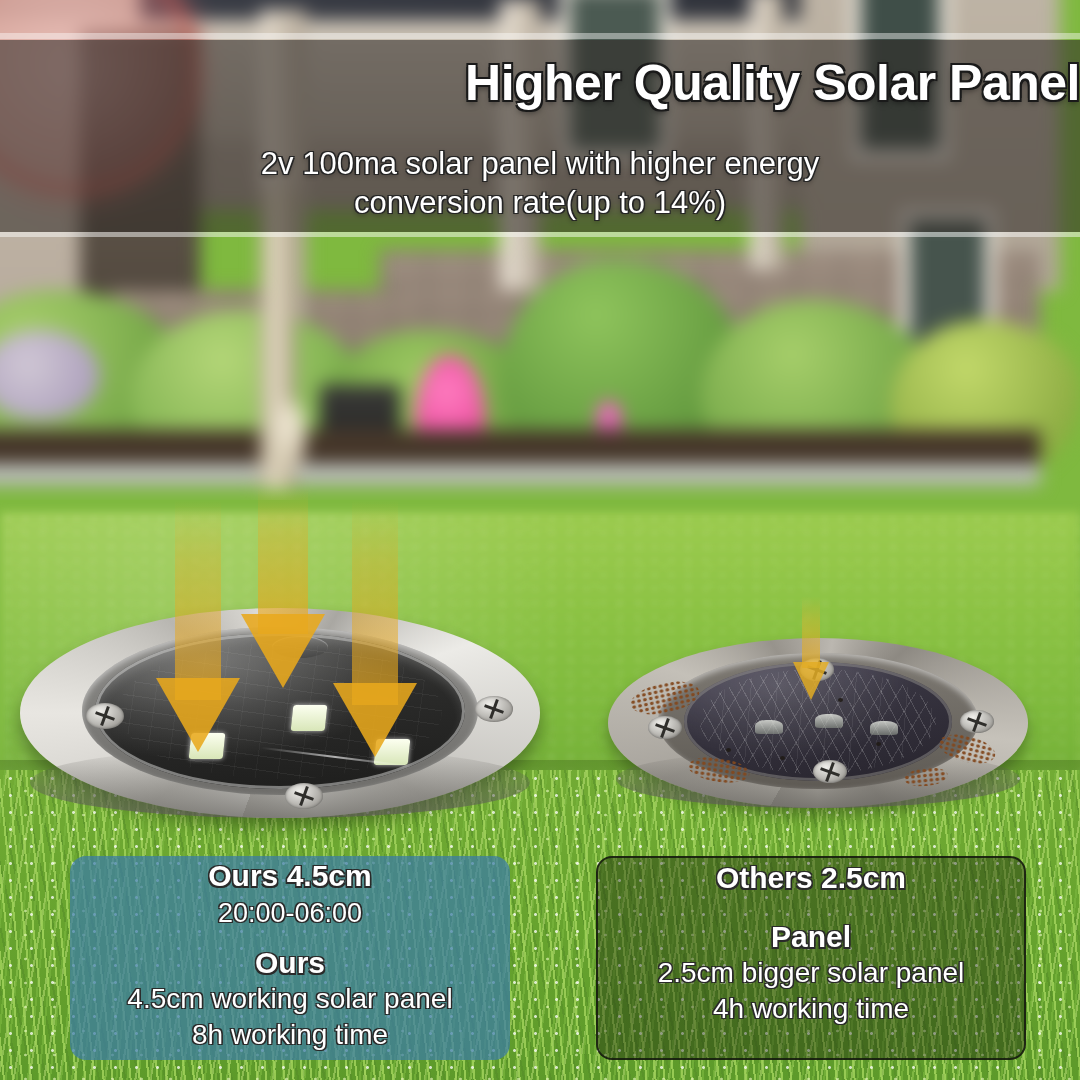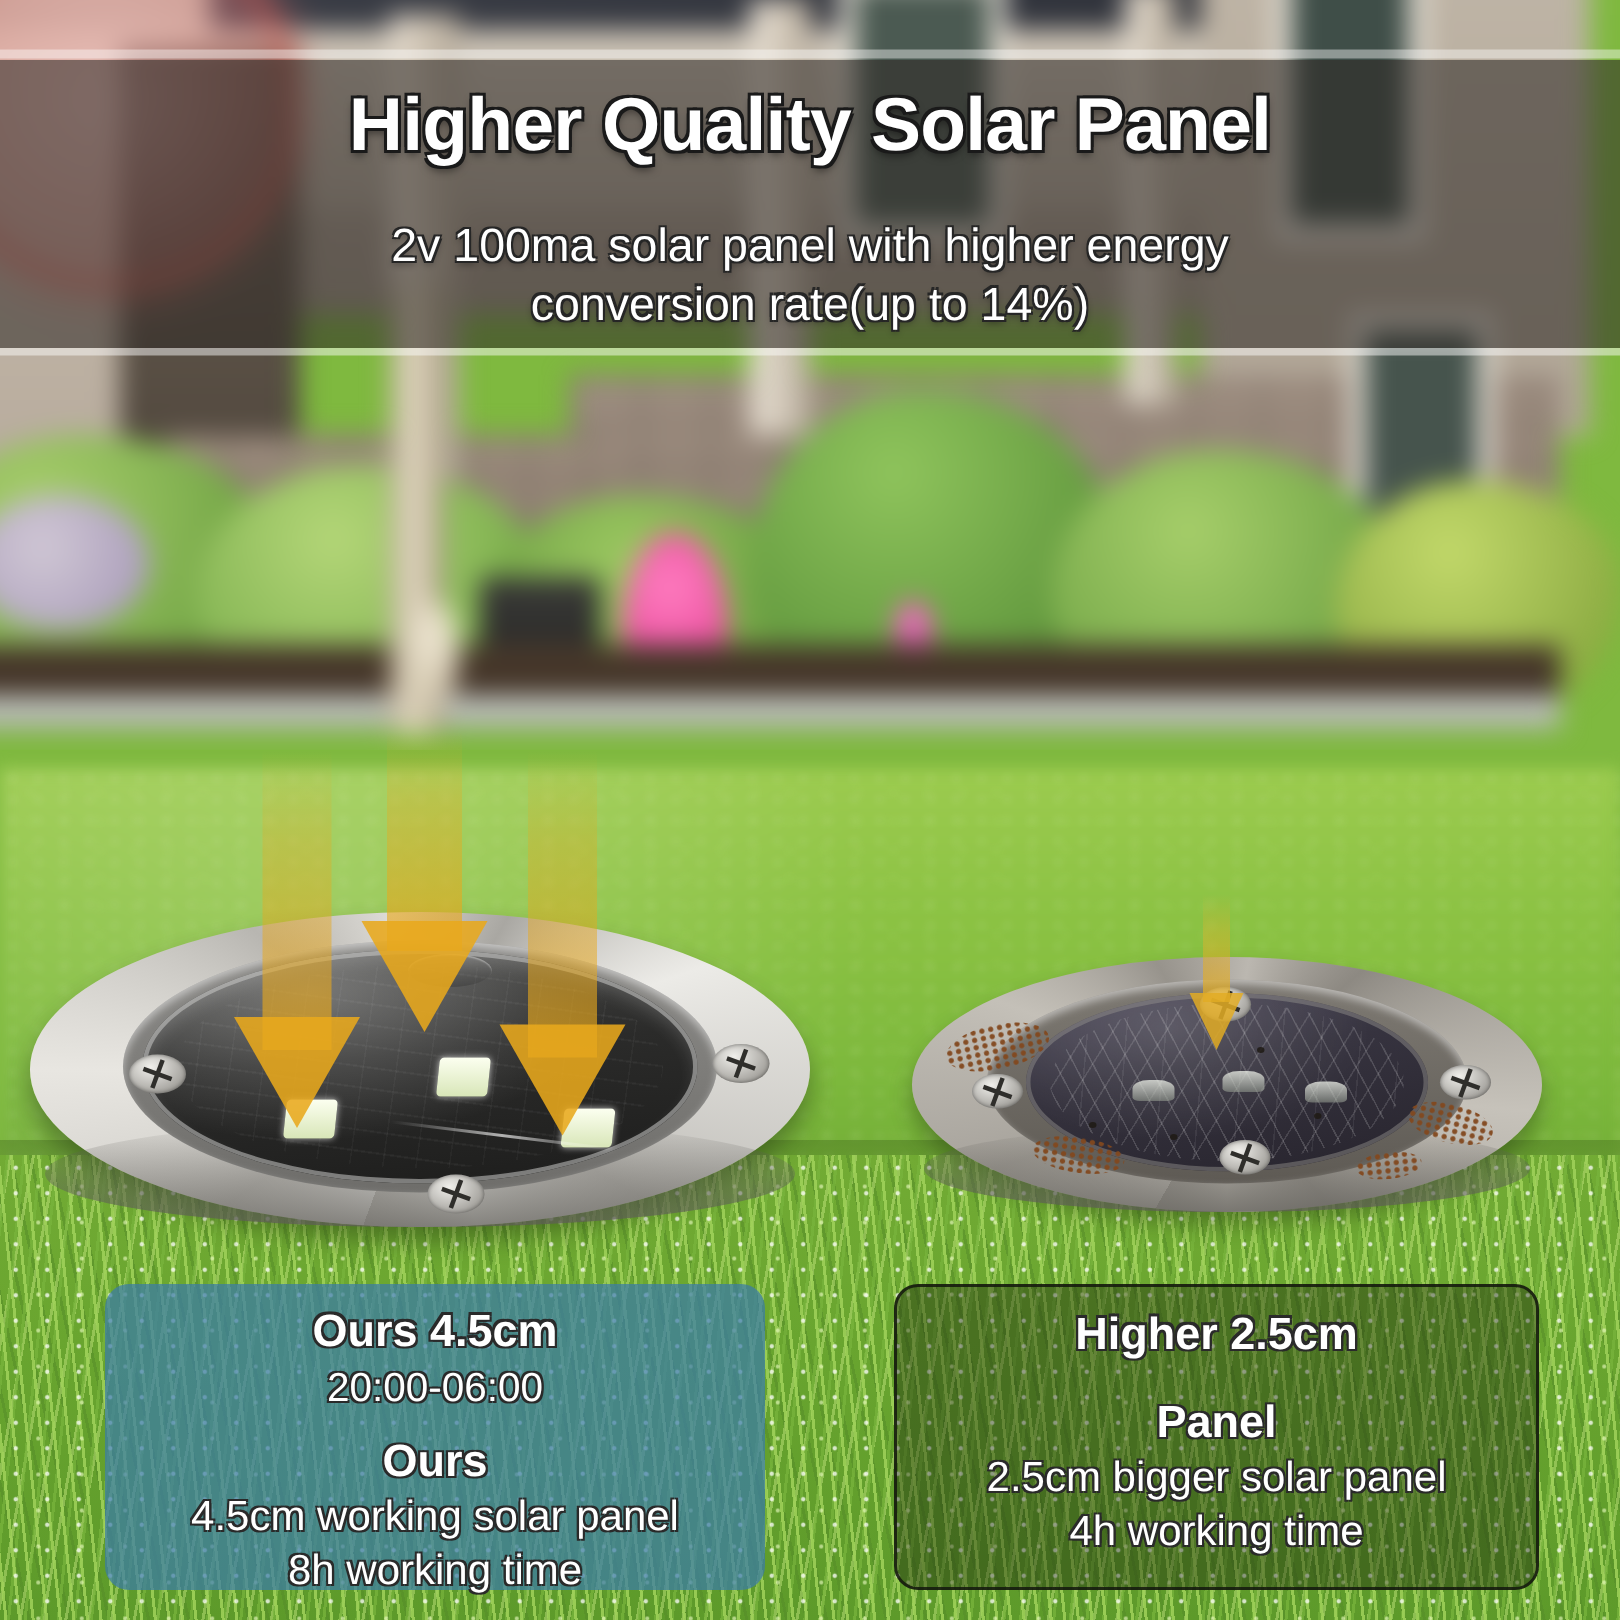--- a/index.html
+++ b/index.html
@@ -343,40 +343,40 @@
   .band-top {
     position:absolute; left:0; top:33px; width:1080px; height:6px;
     background:rgba(255,255,255,0.42);
   }
   .band-bottom {
     position:absolute; left:0; top:232px; width:1080px; height:5px;
     background:rgba(255,255,255,0.48);
   }
   #header-title {
     position:absolute; left:0; top:14px; width:1080px;
-    text-align:center;
+    text-align:right;
     font-size:50px; font-weight:bold; color:#ffffff;
     letter-spacing:-0.5px;
     text-shadow:
       2px 2px 0 #1a1a1a, -2px 2px 0 #1a1a1a, 2px -2px 0 #1a1a1a, -2px -2px 0 #1a1a1a,
       0 3px 6px rgba(0,0,0,.5);
   }
   #header-subtitle {
     position:absolute; left:0; top:104px; width:1080px;
     text-align:center;
     font-size:31px; color:#ffffff; line-height:1.27;
     text-shadow:
       1.4px 1.4px 0 #262626, -1.4px 1.4px 0 #262626, 1.4px -1.4px 0 #262626, -1.4px -1.4px 0 #262626,
       0 2px 5px rgba(0,0,0,.45);
   }
 
   
   .card {
     position:absolute; border-radius:16px;
-    padding-top:14px;
+    padding-top:2px;
     text-align:center; color:#ffffff;
   }
   #card-ours {
     left:70px; top:856px; width:440px; height:204px;
     background:rgba(58,124,168,0.72);
   }
   #card-others {
     left:596px; top:856px; width:430px; height:204px;
     background:rgba(24,36,12,0.40);
     border:2px solid rgba(20,24,14,0.85);
@@ -523,19 +523,19 @@
 
   <div class="card" id="card-ours">
     <div class="ttl">Ours 4.5cm</div>
     <div class="time">20:00-06:00</div>
     <div class="brand">Ours</div>
     <div class="det">4.5cm working solar panel</div>
     <div class="det">8h working time</div>
   </div>
 
   <div class="card" id="card-others">
-    <div class="ttl">Higher 2.5cm</div>
+    <div class="ttl">Others 2.5cm</div>
     <div class="brand">Panel</div>
     <div class="det">2.5cm bigger solar panel</div>
     <div class="det">4h working time</div>
   </div>
 
 </div>
 
 </body></html>

